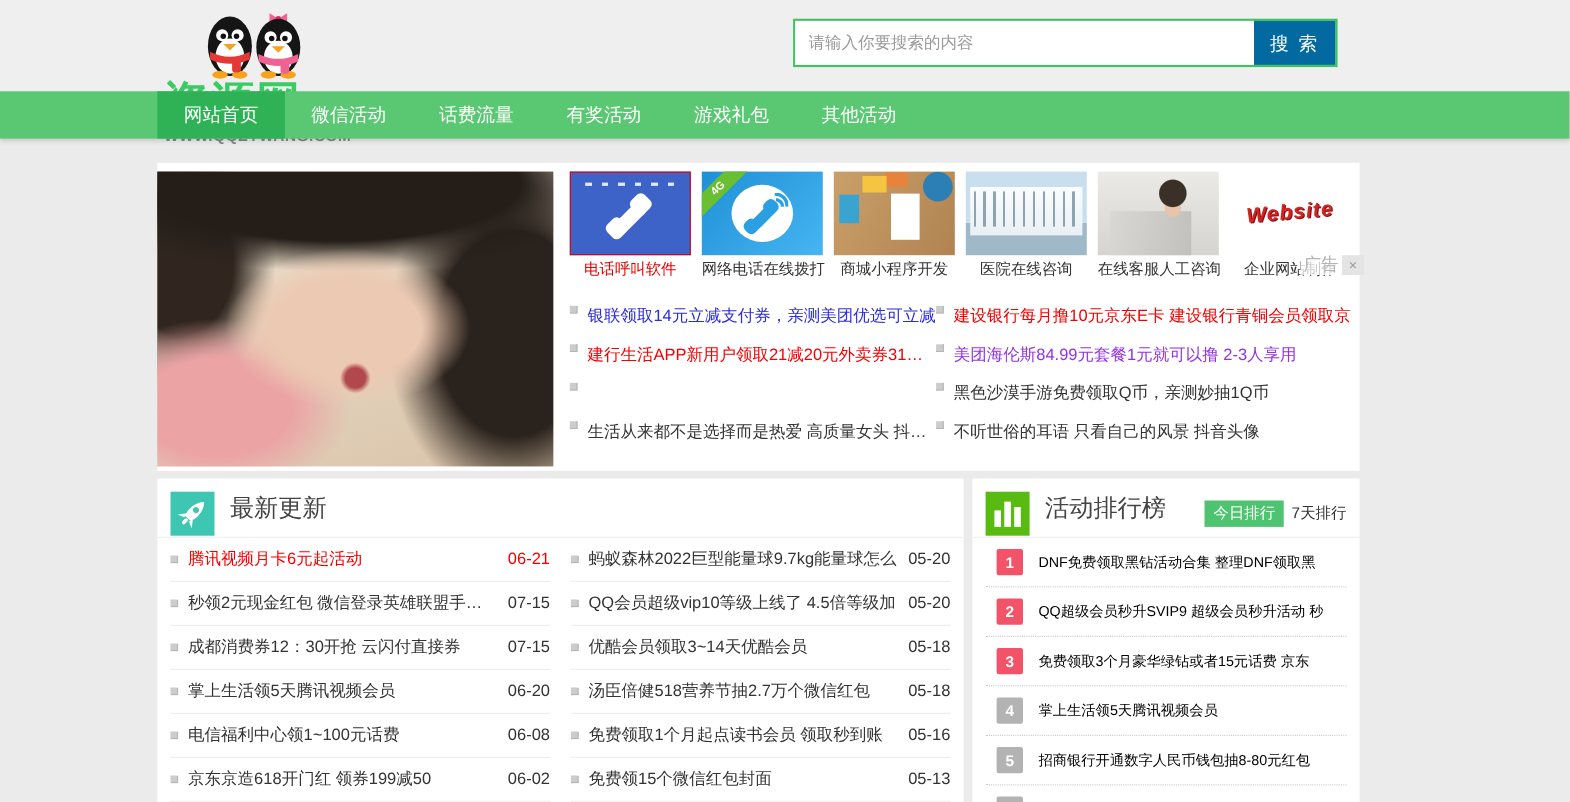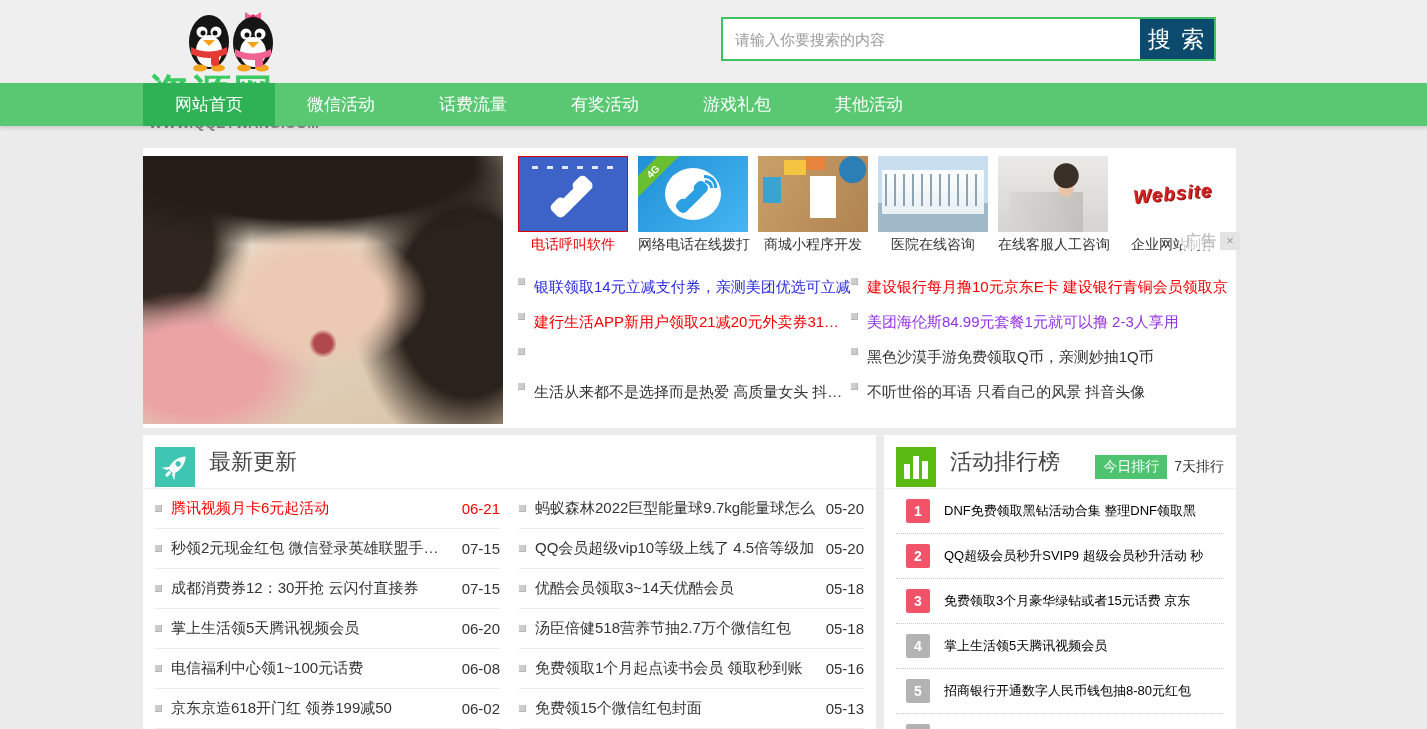--- a/index.html
+++ b/index.html
@@ -9,26 +9,26 @@
   
   .site-header{position:relative;height:83px;background:#efefef;}
   .logo{position:absolute;left:143px;top:8px;display:flex;align-items:center;cursor:pointer;flex-direction:column;}
   .logo-text{margin-left:6px;}
   .logo-title{font-size:40px;font-weight:bold;color:#3bcb63;line-height:1.05;letter-spacing:2px;}
   .logo-url{font-size:14px;font-weight:bold;color:#868686;letter-spacing:.5px;margin-top:1px;text-align:right;}
   .search-wrap{position:absolute;right:211px;top:17px;width:495px;height:44px;
     border:2px solid #3ec35f;background:#fff;display:flex;}
   .search-input{flex:1;border:none;outline:none;padding:0 12px;font-size:15px;color:#333;background:#fff;}
   .search-input::placeholder{color:#9b9b9b;}
-  .search-btn{width:74px;background:#0c4a6e;color:#fff;border:none;font-size:23px;cursor:pointer;letter-spacing:2px;}
+  .search-btn{width:74px;background:#0369a1;color:#fff;border:none;font-size:17px;cursor:pointer;letter-spacing:2px;}
 
   
   .main-nav{height:43px;background:#5ac873;box-shadow:0 2px 4px rgba(0,0,0,.15);position:relative;z-index:2;}
   .nav-inner{margin-left:143px;display:flex;height:43px;}
-  .nav-item{width:132px;text-align:center;line-height:43px;color:#fff;font-size:17px;cursor:pointer;}
+  .nav-item{width:116px;text-align:center;line-height:43px;color:#fff;font-size:17px;cursor:pointer;}
   .nav-item.active{background:#2fb156;}
 
   
   .main{margin-left:143px;width:1093px;}
   .top-card{margin-top:22px;background:#fff;height:280px;display:flex;padding:8px 0 4px 0;}
   .hero-photo{width:360px;height:268px;flex:none;cursor:pointer;background:
     radial-gradient(circle at 50% 70%, #b0484e 0 9px, transparent 14px),
     radial-gradient(ellipse 31% 27% at 48% 53%, #ecc9b2 0 60%, transparent 100%),
     radial-gradient(ellipse 34% 30% at 15% 80%, #eba3a4 0 55%, transparent 100%),
     radial-gradient(ellipse 72% 30% at 45% 4%, #241d18 0 65%, transparent 100%),

